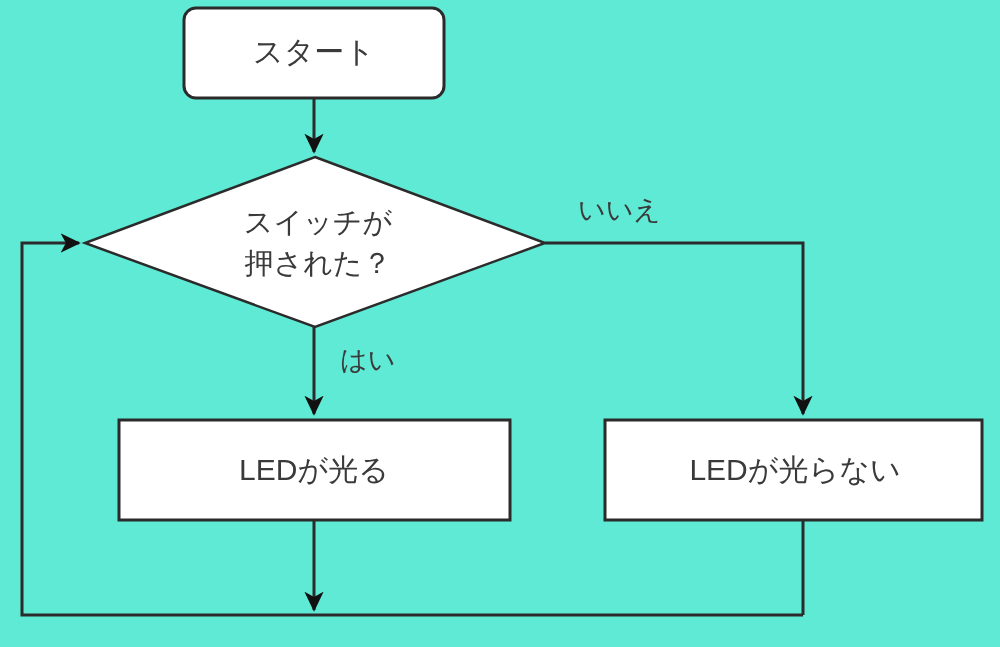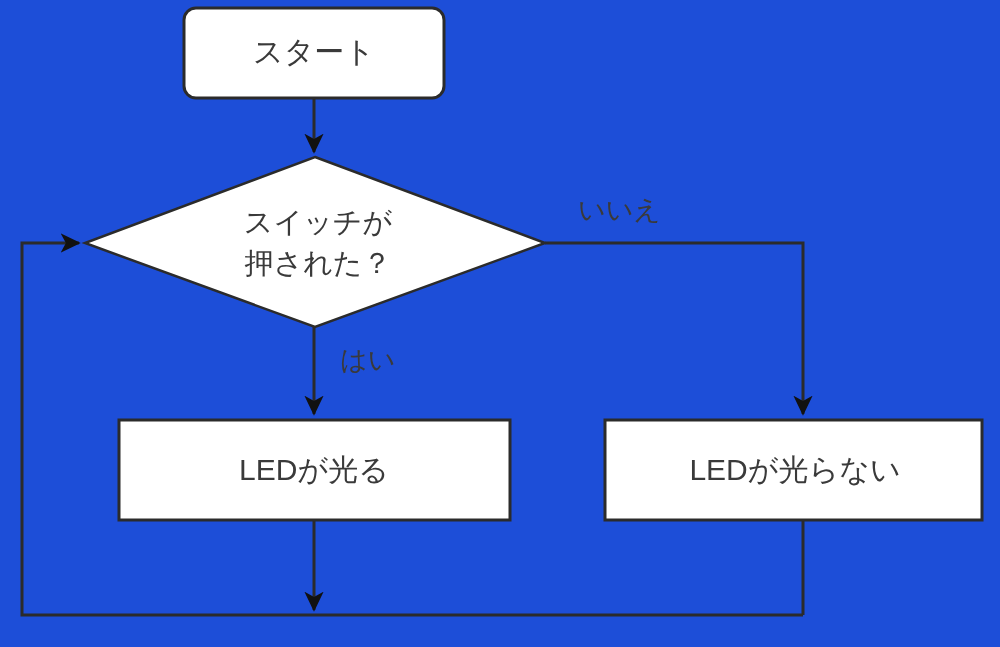--- a/index.html
+++ b/index.html
@@ -10,21 +10,21 @@
   body {
     width: 1000px;
     height: 647px;
     font-family: "Liberation Sans", "DejaVu Sans", sans-serif;
     overflow: hidden;
   }
   #flowchart-canvas {
     position: relative;
     width: 1000px;
     height: 647px;
-    background: #1d4ed8;
+    background: #5eead4;
   }
   svg.diagram {
     position: absolute;
     top: 0;
     left: 0;
     width: 1000px;
     height: 647px;
   }
   .node-shape {
     fill: #ffffff;

